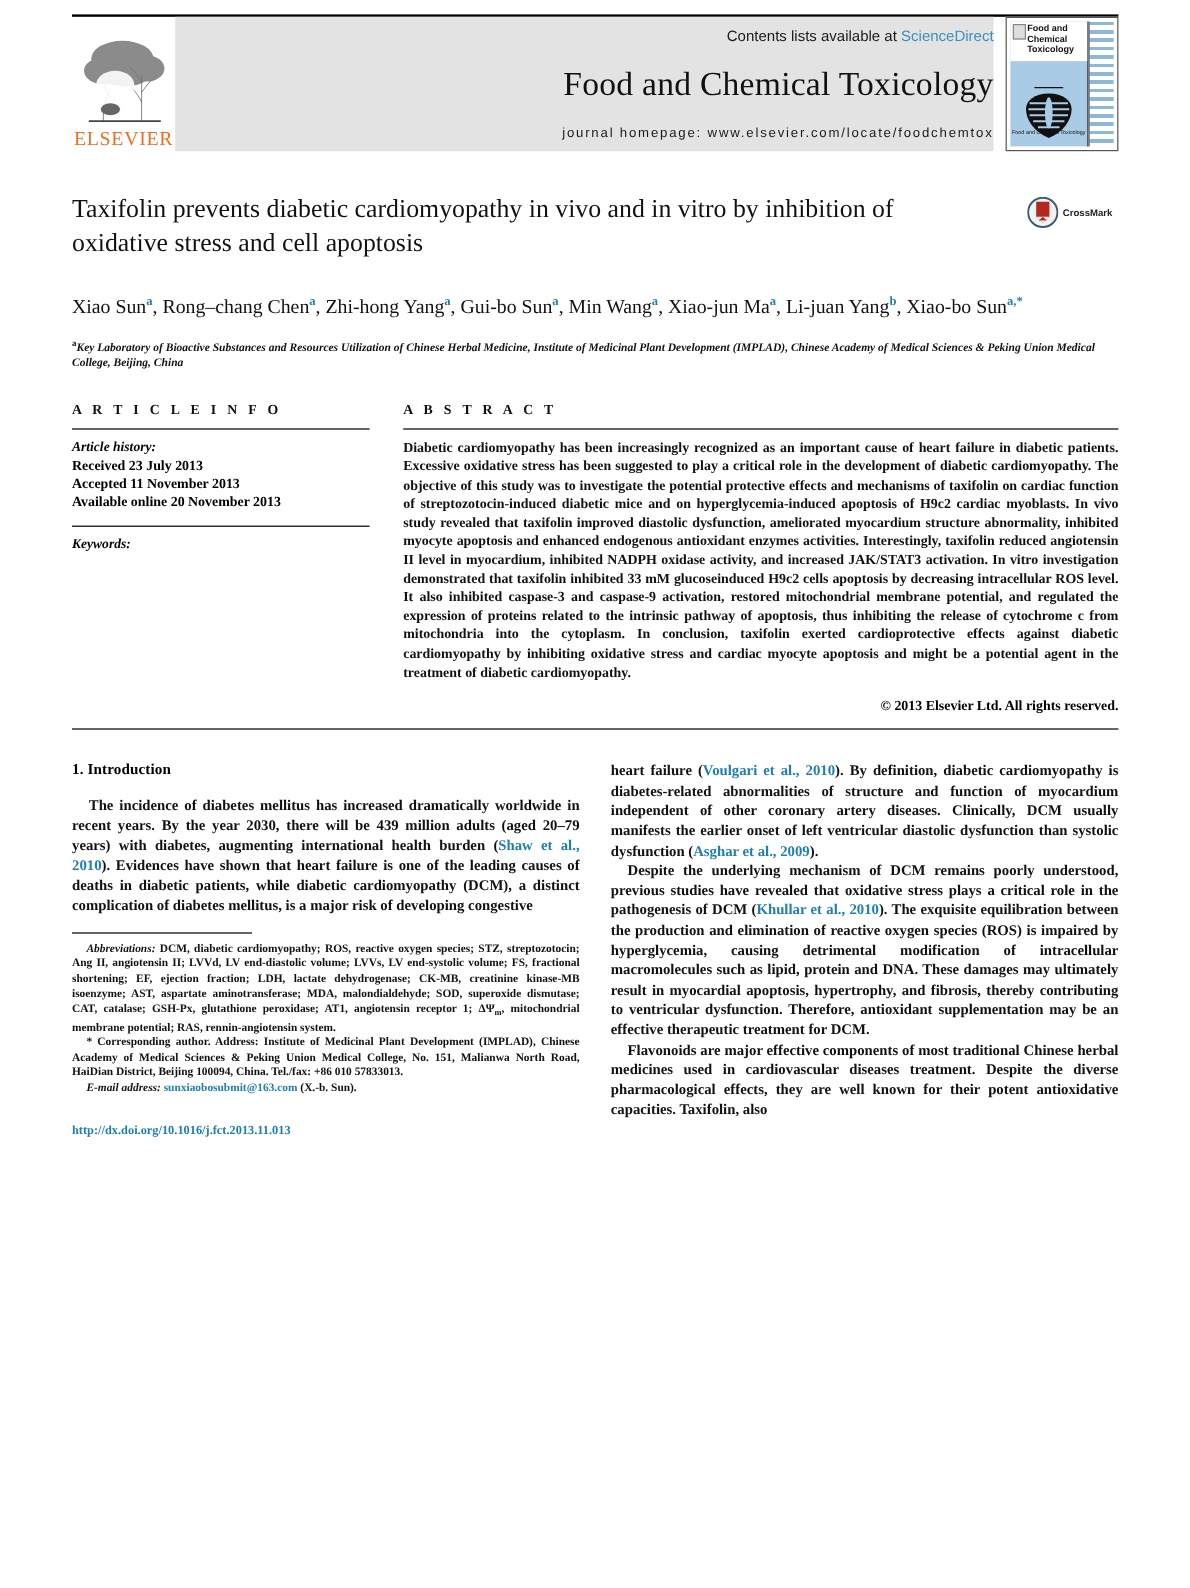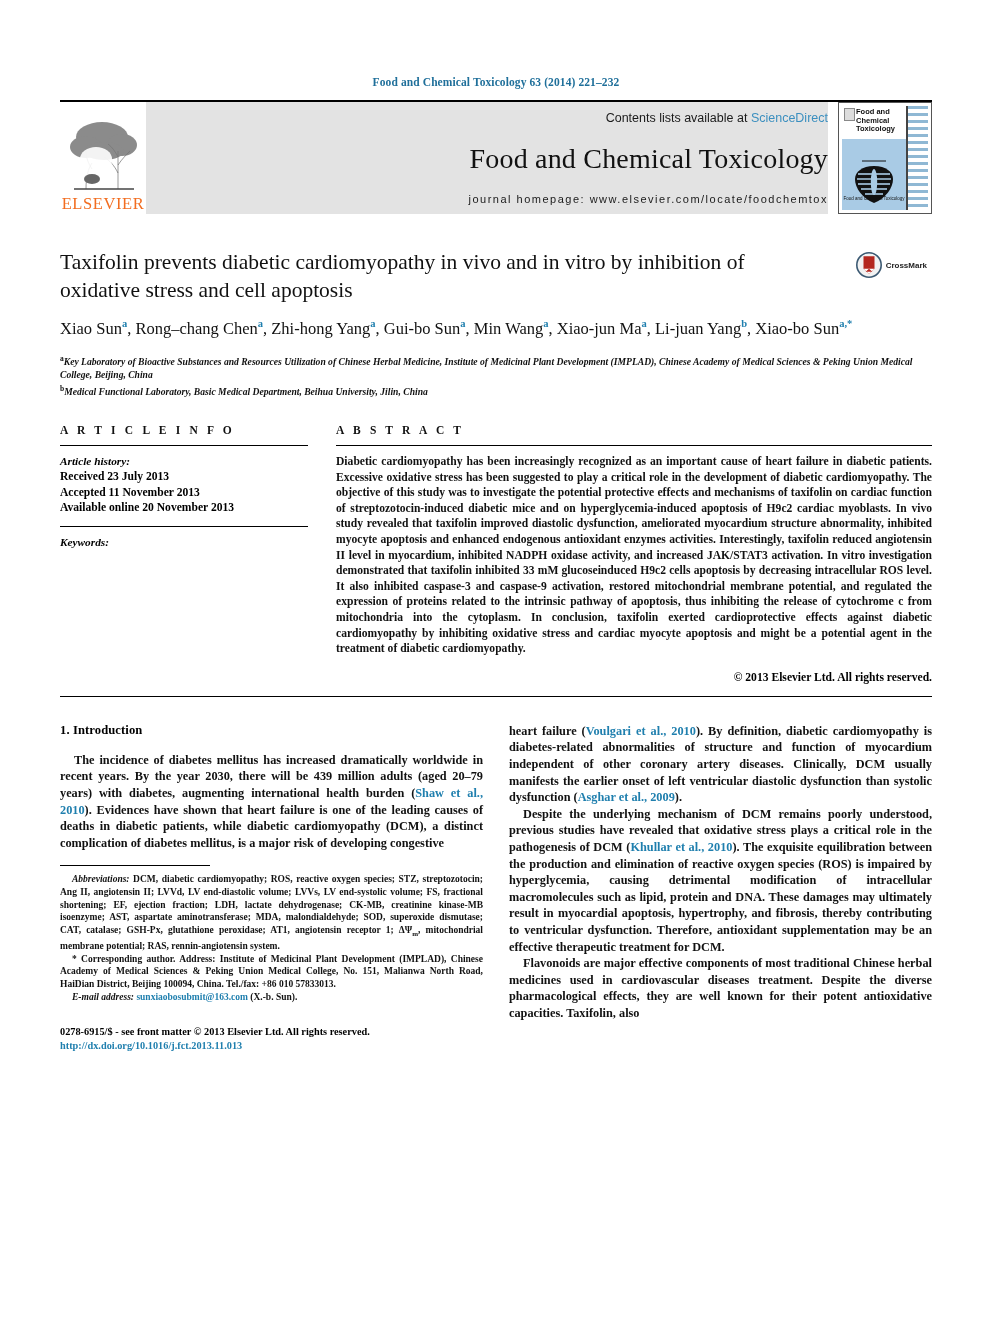--- a/index.html
+++ b/index.html
@@ -180,21 +180,21 @@
     align-items: center;
     gap: 4px;
   }
   .crossmark-label {
     font-family: "Liberation Sans", sans-serif;
     font-size: 8px;
     font-weight: bold;
     color: #222;
   }
   .authors {
-    margin-top: 8px;
+    margin-top: 24px;
     font-size: 16.5px;
     line-height: 23px;
     color: #111;
   }
   .authors sup {
     color: #1f7fae;
     font-size: 10.5px;
     font-weight: bold;
     vertical-align: super;
   }
@@ -319,21 +319,20 @@
     font-weight: bold;
   }
   .issn .doi { color: #1f7fae; }
   sub { font-size: 7px; }
 </style>
 </head>
 <body>
 
 <div class="page">
 
-  <div class="runhead">Food and Chemical Toxicology 63 (2014) 221–232</div>
 
   <div class="masthead-rule"></div>
 
   <div class="masthead">
 
     <div class="elsevier-logo">
       <svg class="tree-svg" width="74" height="78" viewBox="0 0 74 78">
         <g stroke="#555" stroke-width="0.6" fill="none">
           <path d="M52 72 L52 34 M52 56 C48 48 44 44 38 40 M52 48 C56 42 60 38 64 34 M52 40 C49 34 46 30 42 27"></path>
           <path d="M20 72 C20 60 22 52 26 46 M26 52 C22 46 20 40 20 34"></path>
@@ -403,21 +402,20 @@
         <path d="M13 21.7 l-5.5 -5 h11 Z" fill="#ffffff"></path>
         <path d="M13 16.7 l3.4 3 h-6.8 Z" fill="#b4271f"></path>
       </svg>
       <span class="crossmark-label">CrossMark</span>
     </div>
 
     <div class="authors"><span>Xiao Sun</span><sup>a</sup>, <span>Rong–chang Chen</span><sup>a</sup>, <span>Zhi-hong Yang</span><sup>a</sup>, <span>Gui-bo Sun</span><sup>a</sup>, <span>Min Wang</span><sup>a</sup>, <span>Xiao-jun Ma</span><sup>a</sup>, <span>Li-juan Yang</span><sup>b</sup>, <span>Xiao-bo Sun</span><sup>a,*</sup></div>
 
     <div class="affils">
         <div><sup>a</sup>Key Laboratory of Bioactive Substances and Resources Utilization of Chinese Herbal Medicine, Institute of Medicinal Plant Development (IMPLAD), Chinese Academy of Medical Sciences &amp; Peking Union Medical College, Beijing, China</div>
-        <div><sup>b</sup>Medical Functional Laboratory, Basic Medical Department, Beihua University, Jilin, China</div>
       </div>
   </div>
 
   <div class="info-abstract">
 
     <div class="col-info">
       <div class="sec-label">A R T I C L E    I N F O</div>
       <div class="hr-thin"></div>
       <div class="info-head">Article history:</div>
       <div id="history-list">
@@ -447,21 +445,20 @@
 
       <div class="footnote-rule"></div>
 
       <div class="fn fn-indent"><em>Abbreviations:</em><span id="abbrev-text"> DCM, diabetic cardiomyopathy; ROS, reactive oxygen species; STZ, streptozotocin; Ang II, angiotensin II; LVVd, LV end-diastolic volume; LVVs, LV end-systolic volume; FS, fractional shortening; EF, ejection fraction; LDH, lactate dehydrogenase; CK-MB, creatinine kinase-MB isoenzyme; AST, aspartate aminotransferase; MDA, malondialdehyde; SOD, superoxide dismutase; CAT, catalase; GSH-Px, glutathione peroxidase; AT1, angiotensin receptor 1; ΔΨ<sub>m</sub>, mitochondrial membrane potential; RAS, rennin-angiotensin system.</span></div>
 
       <div class="fn fn-indent"><span>*</span><span> Corresponding author. Address: Institute of Medicinal Plant Development (IMPLAD), Chinese Academy of Medical Sciences &amp; Peking Union Medical College, No. 151, Malianwa North Road, HaiDian District, Beijing 100094, China. Tel./fax: +86 010 57833013.</span></div>
 
       <div class="fn fn-indent"><em>E-mail address:</em> <span class="link">sunxiaobosubmit@163.com</span><span> (X.-b. Sun).</span></div>
 
       <div class="issn">
-        <div>0278-6915/$ - see front matter © 2013 Elsevier Ltd. All rights reserved.</div>
         <div class="doi">http://dx.doi.org/10.1016/j.fct.2013.11.013</div>
       </div>
     </div>
 
     <div class="bcol">
       <p class="para noindent"><span>heart failure (</span><span class="ref">Voulgari et al., 2010</span><span>). By definition, diabetic cardiomyopathy is diabetes-related abnormalities of structure and function of myocardium independent of other coronary artery diseases. Clinically, DCM usually manifests the earlier onset of left ventricular diastolic dysfunction than systolic dysfunction (</span><span class="ref">Asghar et al., 2009</span><span>).</span></p>
 
       <p class="para"><span>Despite the underlying mechanism of DCM remains poorly understood, previous studies have revealed that oxidative stress plays a critical role in the pathogenesis of DCM (</span><span class="ref">Khullar et al., 2010</span><span>). The exquisite equilibration between the production and elimination of reactive oxygen species (ROS) is impaired by hyperglycemia, causing detrimental modification of intracellular macromolecules such as lipid, protein and DNA. These damages may ultimately result in myocardial apoptosis, hypertrophy, and fibrosis, thereby contributing to ventricular dysfunction. Therefore, antioxidant supplementation may be an effective therapeutic treatment for DCM.</span></p>
 
       <p class="para">Flavonoids are major effective components of most traditional Chinese herbal medicines used in cardiovascular diseases treatment. Despite the diverse pharmacological effects, they are well known for their potent antioxidative capacities. Taxifolin, also</p>

